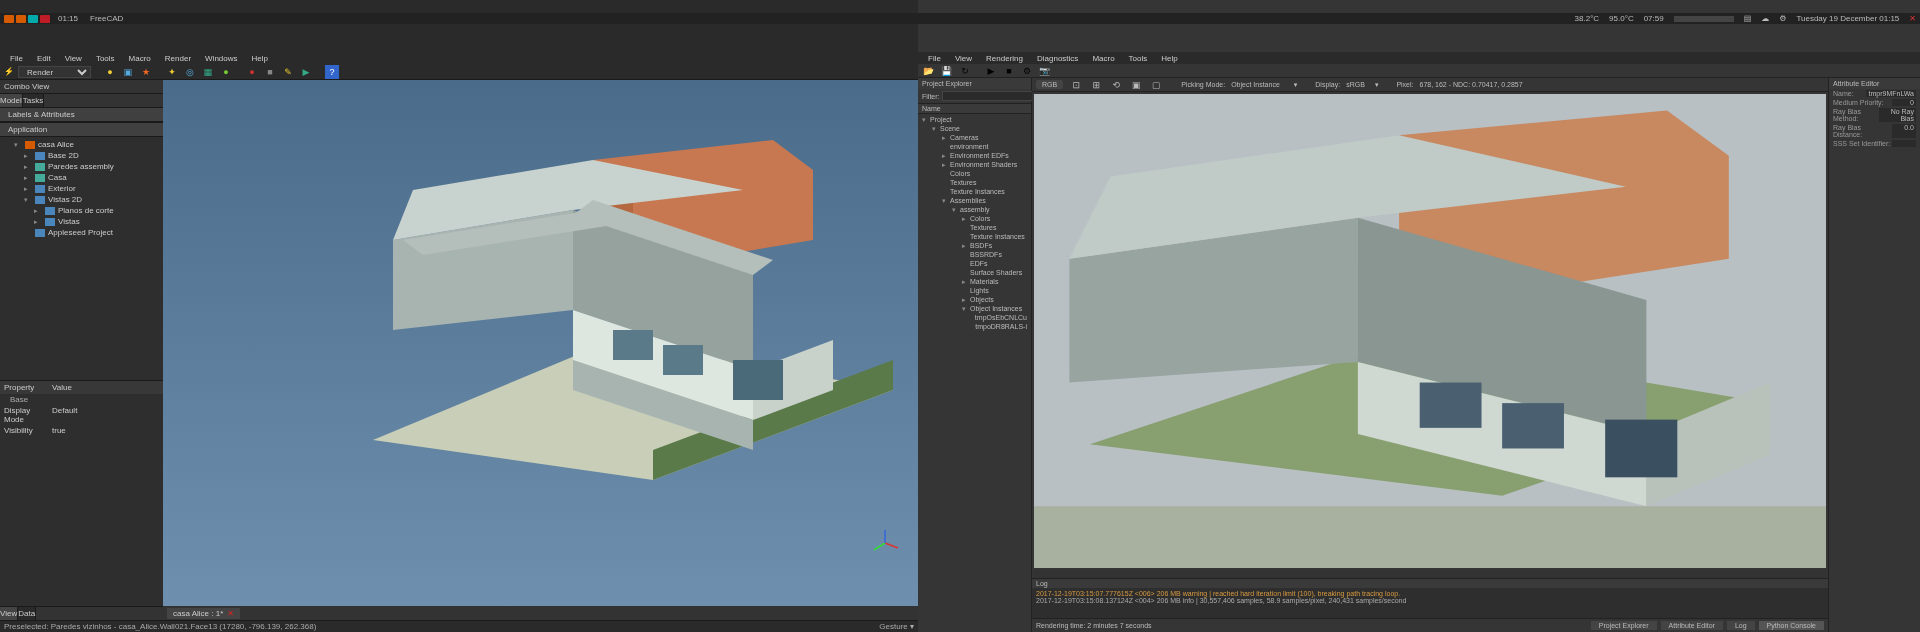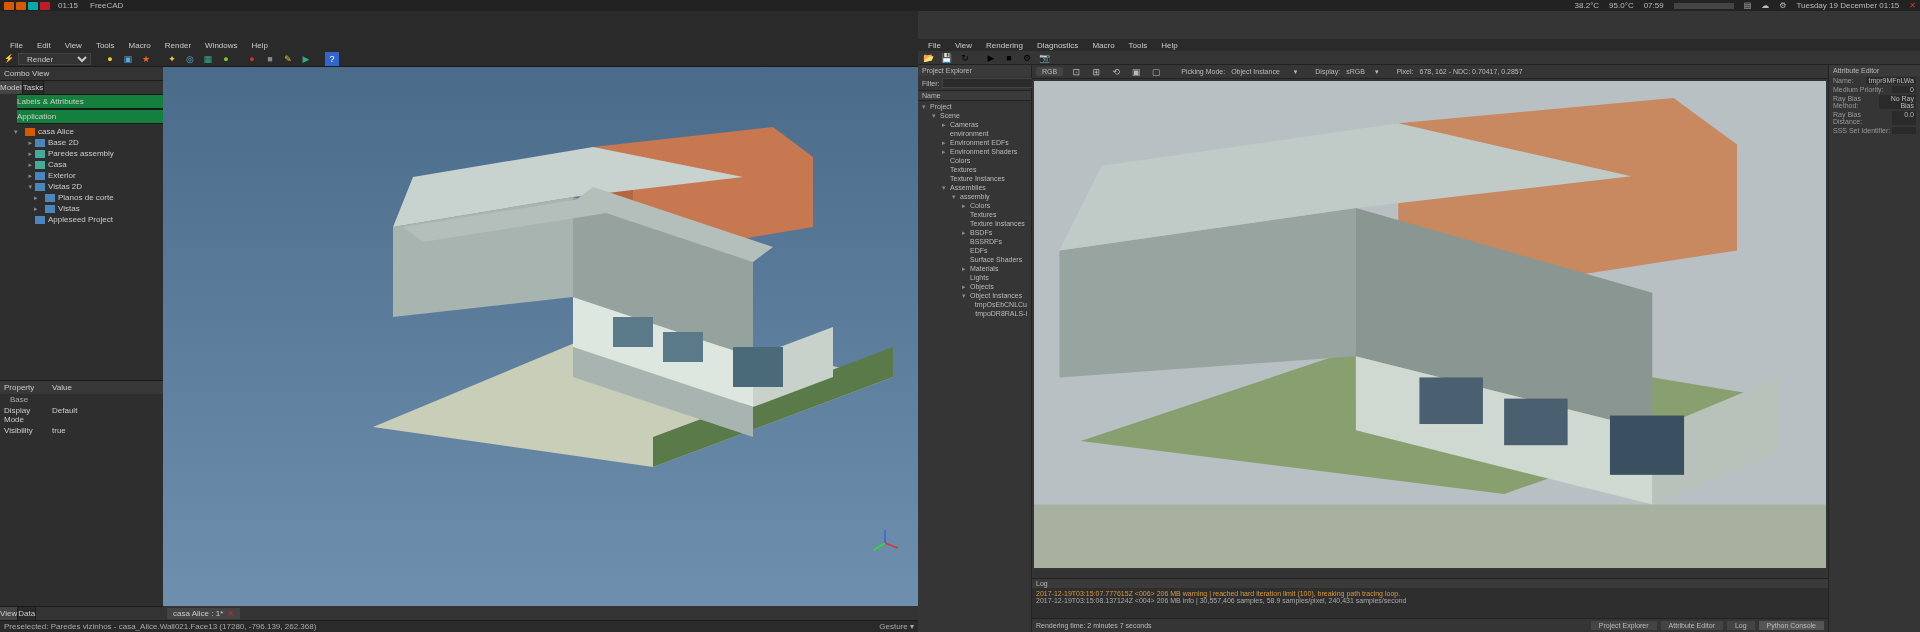--- a/index.html
+++ b/index.html
@@ -1,21 +1,21 @@
 <!DOCTYPE html>
 <html><head>
 <meta charset="utf-8">
 <style>
 * { margin: 0; padding: 0; box-sizing: border-box; font-family: "Segoe UI", Arial, sans-serif; }
 body { background: #1a1a1a; width: 1920px; height: 632px; overflow: hidden; display: flex; }
 .left-app { width: 918px; height: 632px; background: #2a2a2a; display: flex; flex-direction: column; }
 .right-app { width: 1002px; height: 632px; background: #353535; display: flex; flex-direction: column; position: relative; }
 
 
-.os-bar { height: 11px; background: #222; display: flex; align-items: center; padding: 0 4px; font-size: 8px; color: #bbb; }
+.os-bar { height: 11px; background: #222; display: flex; align-items: center; padding: 0 4px; font-size: 8px; color: #bbb; margin-top: 13px; }
 .os-bar-right { justify-content: flex-end; gap: 10px; }
 .os-icon { width: 10px; height: 8px; display: inline-flex; align-items: center; justify-content: center; margin-right: 2px; }
 .os-icon.orange { background: #d65a00; border-radius: 1px; }
 .os-icon.red { background: #c01c28; border-radius: 1px; }
 .os-icon.teal { background: #0aa; border-radius: 1px; }
 
 
 .menubar { height: 12px; background: #2a2a2a; display: flex; align-items: center; padding: 0 4px; font-size: 8px; color: #ccc; gap: 2px; margin-top: 28px; }
 .menubar .menu-item { padding: 0 6px; cursor: default; }
 
@@ -25,30 +25,30 @@
 .tool-btn { width: 14px; height: 14px; display: inline-flex; align-items: center; justify-content: center; font-size: 9px; cursor: pointer; }
 .tool-sep { width: 4px; }
 
 
 .left-body { flex: 1; display: flex; overflow: hidden; }
 .left-panel { width: 163px; background: #2e2e2e; display: flex; flex-direction: column; font-size: 8px; color: #ccc; }
 .panel-title { background: #333; padding: 2px 4px; border-bottom: 1px solid #1a1a1a; }
 .panel-tabs { display: flex; background: #333; }
 .panel-tab { padding: 2px 0; cursor: pointer; background: #2a2a2a; border-right: 1px solid #1a1a1a; }
 .panel-tab.active { background: #444; }
-.panel-section { padding: 2px 0; background: #15803d; border-top: 1px solid #1a1a1a; border-bottom: 1px solid #1a1a1a; margin-left: 17px; }
+.panel-section { padding: 2px 8px; background: #404040; border-top: 1px solid #1a1a1a; border-bottom: 1px solid #1a1a1a; }
 .tree { padding: 2px 0; overflow-y: auto; }
 .tree-item { padding: 1px 8px; display: flex; align-items: center; gap: 3px; white-space: nowrap; cursor: pointer; }
 .tree-arrow { width: 8px; font-size: 7px; color: #888; }
 .tree-icon { width: 10px; height: 8px; display: inline-block; }
 .folder-icon { background: #4a85bb; }
 .green-icon { background: #4a9; }
 .orange-icon { background: #d65a00; }
 .indent-1 { padding-left: 14px; }
-.indent-2 { padding-left: 24px; text-align: right; }
+.indent-2 { padding-left: 24px; }
 .indent-3 { padding-left: 34px; }
 
 .prop-head { display: flex; padding: 2px 4px; background: #383838; border-top: 1px solid #1a1a1a; }
 .prop-head span:first-child { width: 48px; }
 .prop-row { display: flex; padding: 1px 4px; }
 .prop-row span:first-child { width: 48px; }
 .prop-group { padding: 1px 10px; color: #aaa; }
 
 .bottom-tabs { display: flex; background: #333; border-top: 1px solid #1a1a1a; }
 

